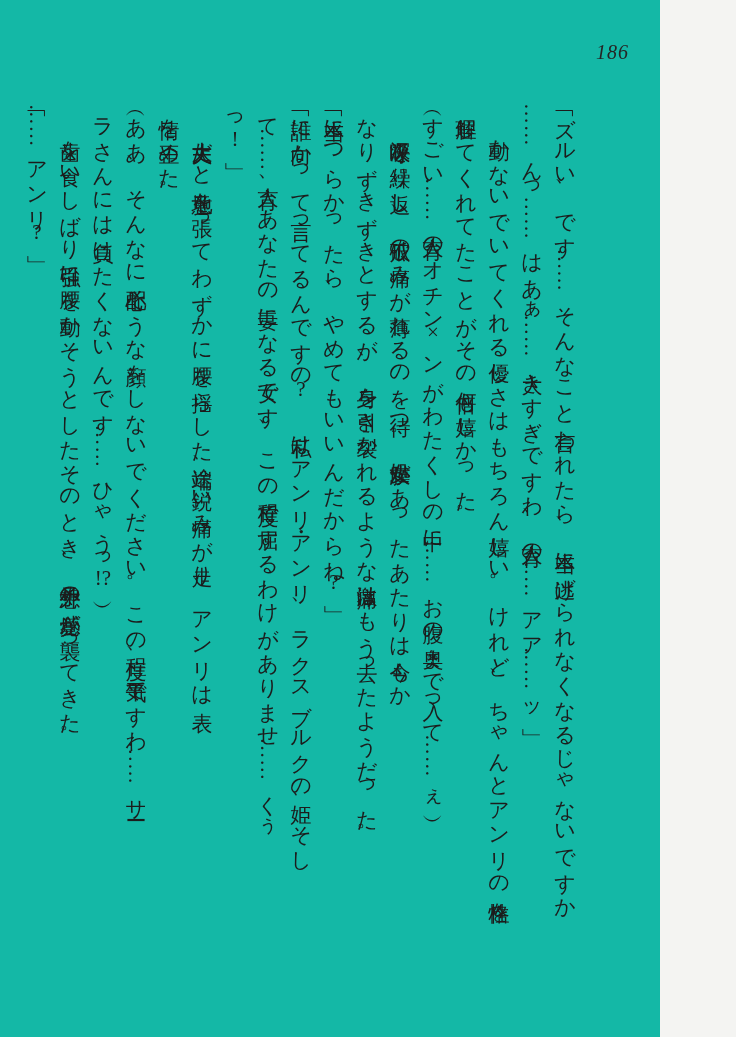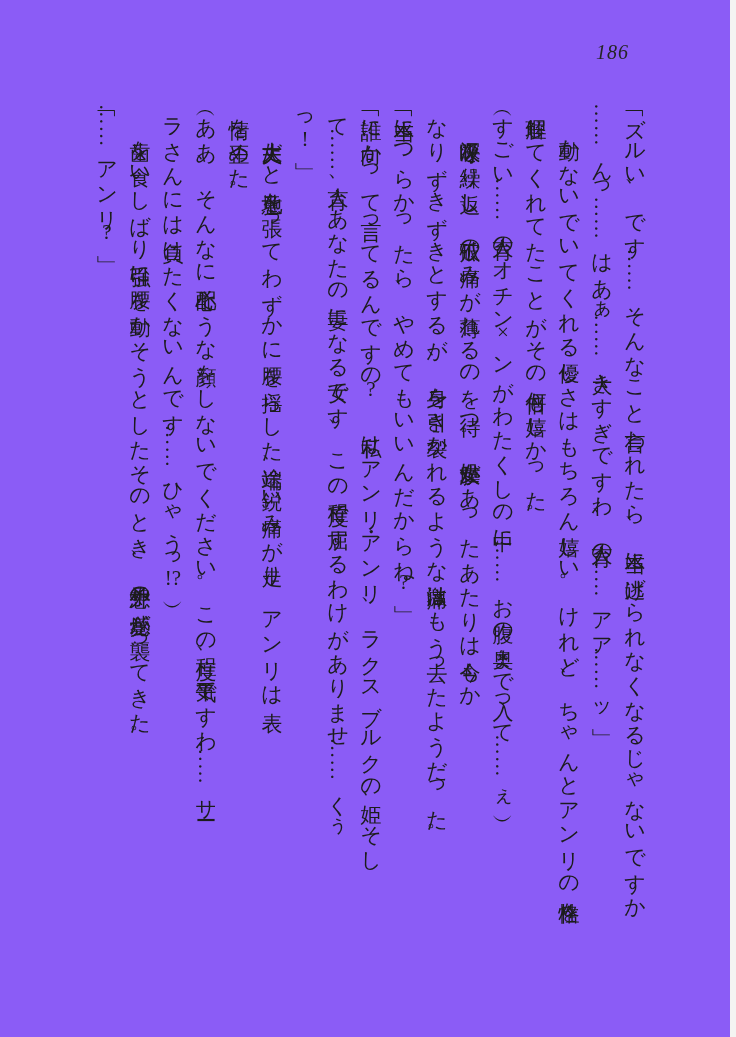--- a/index.html
+++ b/index.html
@@ -4,22 +4,22 @@
 <style>
   html,body{margin:0;padding:0;}
   body{
     width:736px;height:1037px;
     background:#f4f4f2;
     font-family:"Liberation Serif","DejaVu Serif",serif;
     overflow:hidden;
   }
   .page{
     position:absolute;inset:0;
-    width:730px;height:1037px;
-    background:#8b5cf6;
+    width:660px;height:1037px;
+    background:#14b8a6;
   }
   .folio{
     position:absolute;
     top:41px;left:596px;
     font-size:20px;
     font-style:italic;
     letter-spacing:1px;
     color:#252525;
   }
   .text-block{

